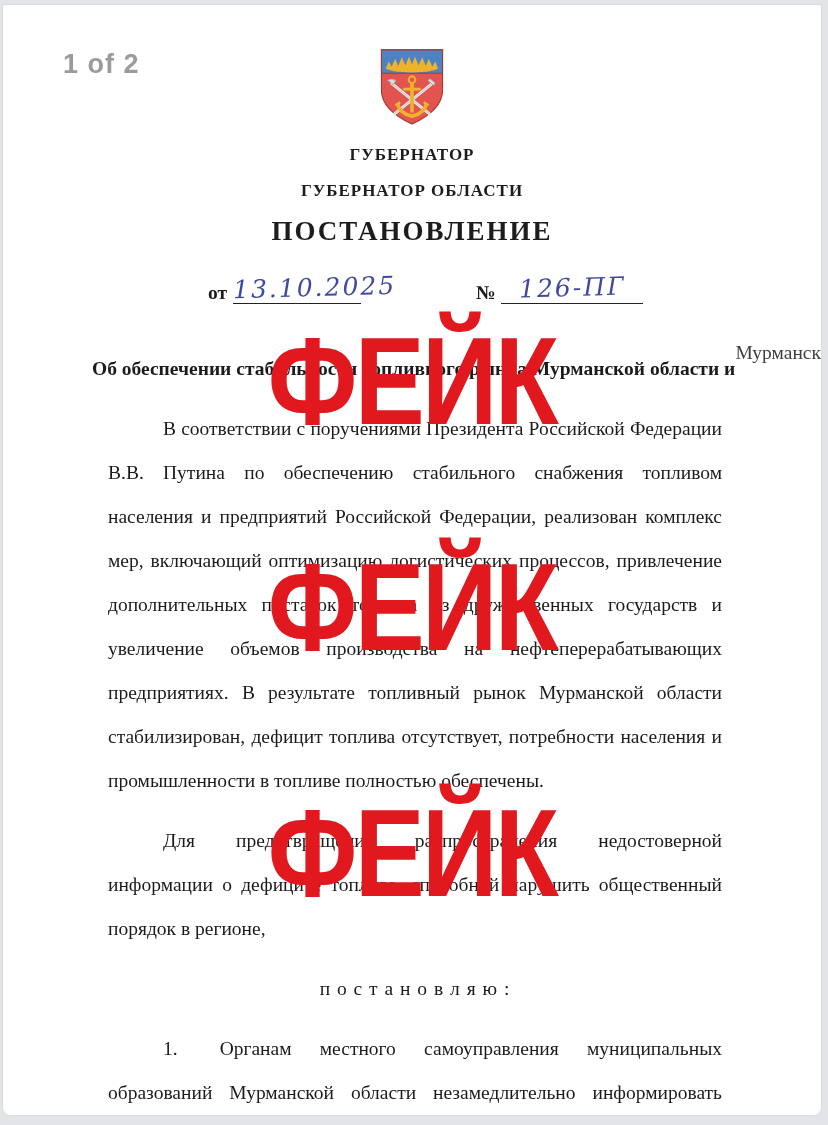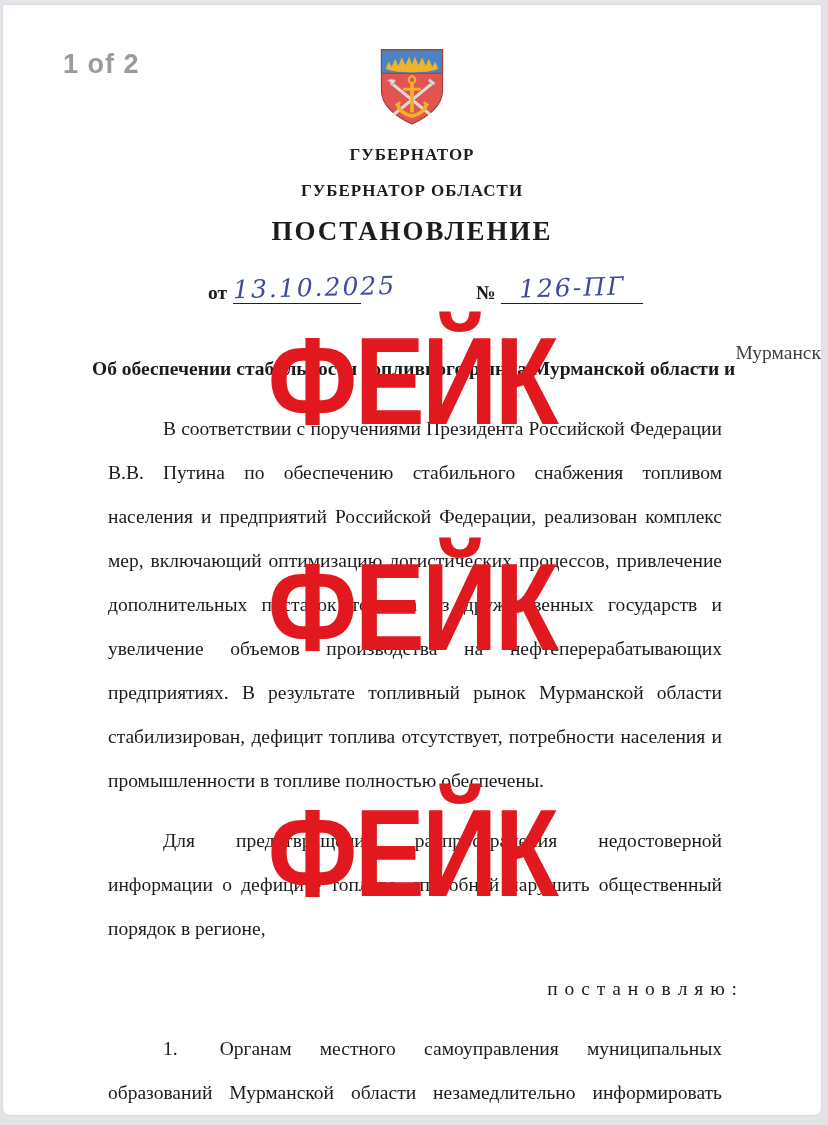--- a/index.html
+++ b/index.html
@@ -60,21 +60,21 @@
     position:absolute;left:89px;top:342px;width:646px;
     font-size:19.5px;line-height:44px;color:#1b1b1b;
   }
   .title-line{
     font-weight:700;
   }
   .para{
     text-align:justify;text-indent:55px;margin:16px;
   }
   .resolve-line{
-    text-align:right;text-indent:0;letter-spacing:1px;
+    text-align:center;text-indent:0;letter-spacing:1px;
   }
   .item-num{display:inline;}
   .item-gap{display:inline-block;width:42px;}
   .stamp{
     position:absolute;left:50%;
     font-family:"Liberation Sans", sans-serif;
     font-weight:700;font-size:122px;line-height:1;
     transform:translateX(-50%) scaleX(0.86) scaleY(1.02);
     transform-origin:center top;
     letter-spacing:-3px;white-space:nowrap;z-index:10;

